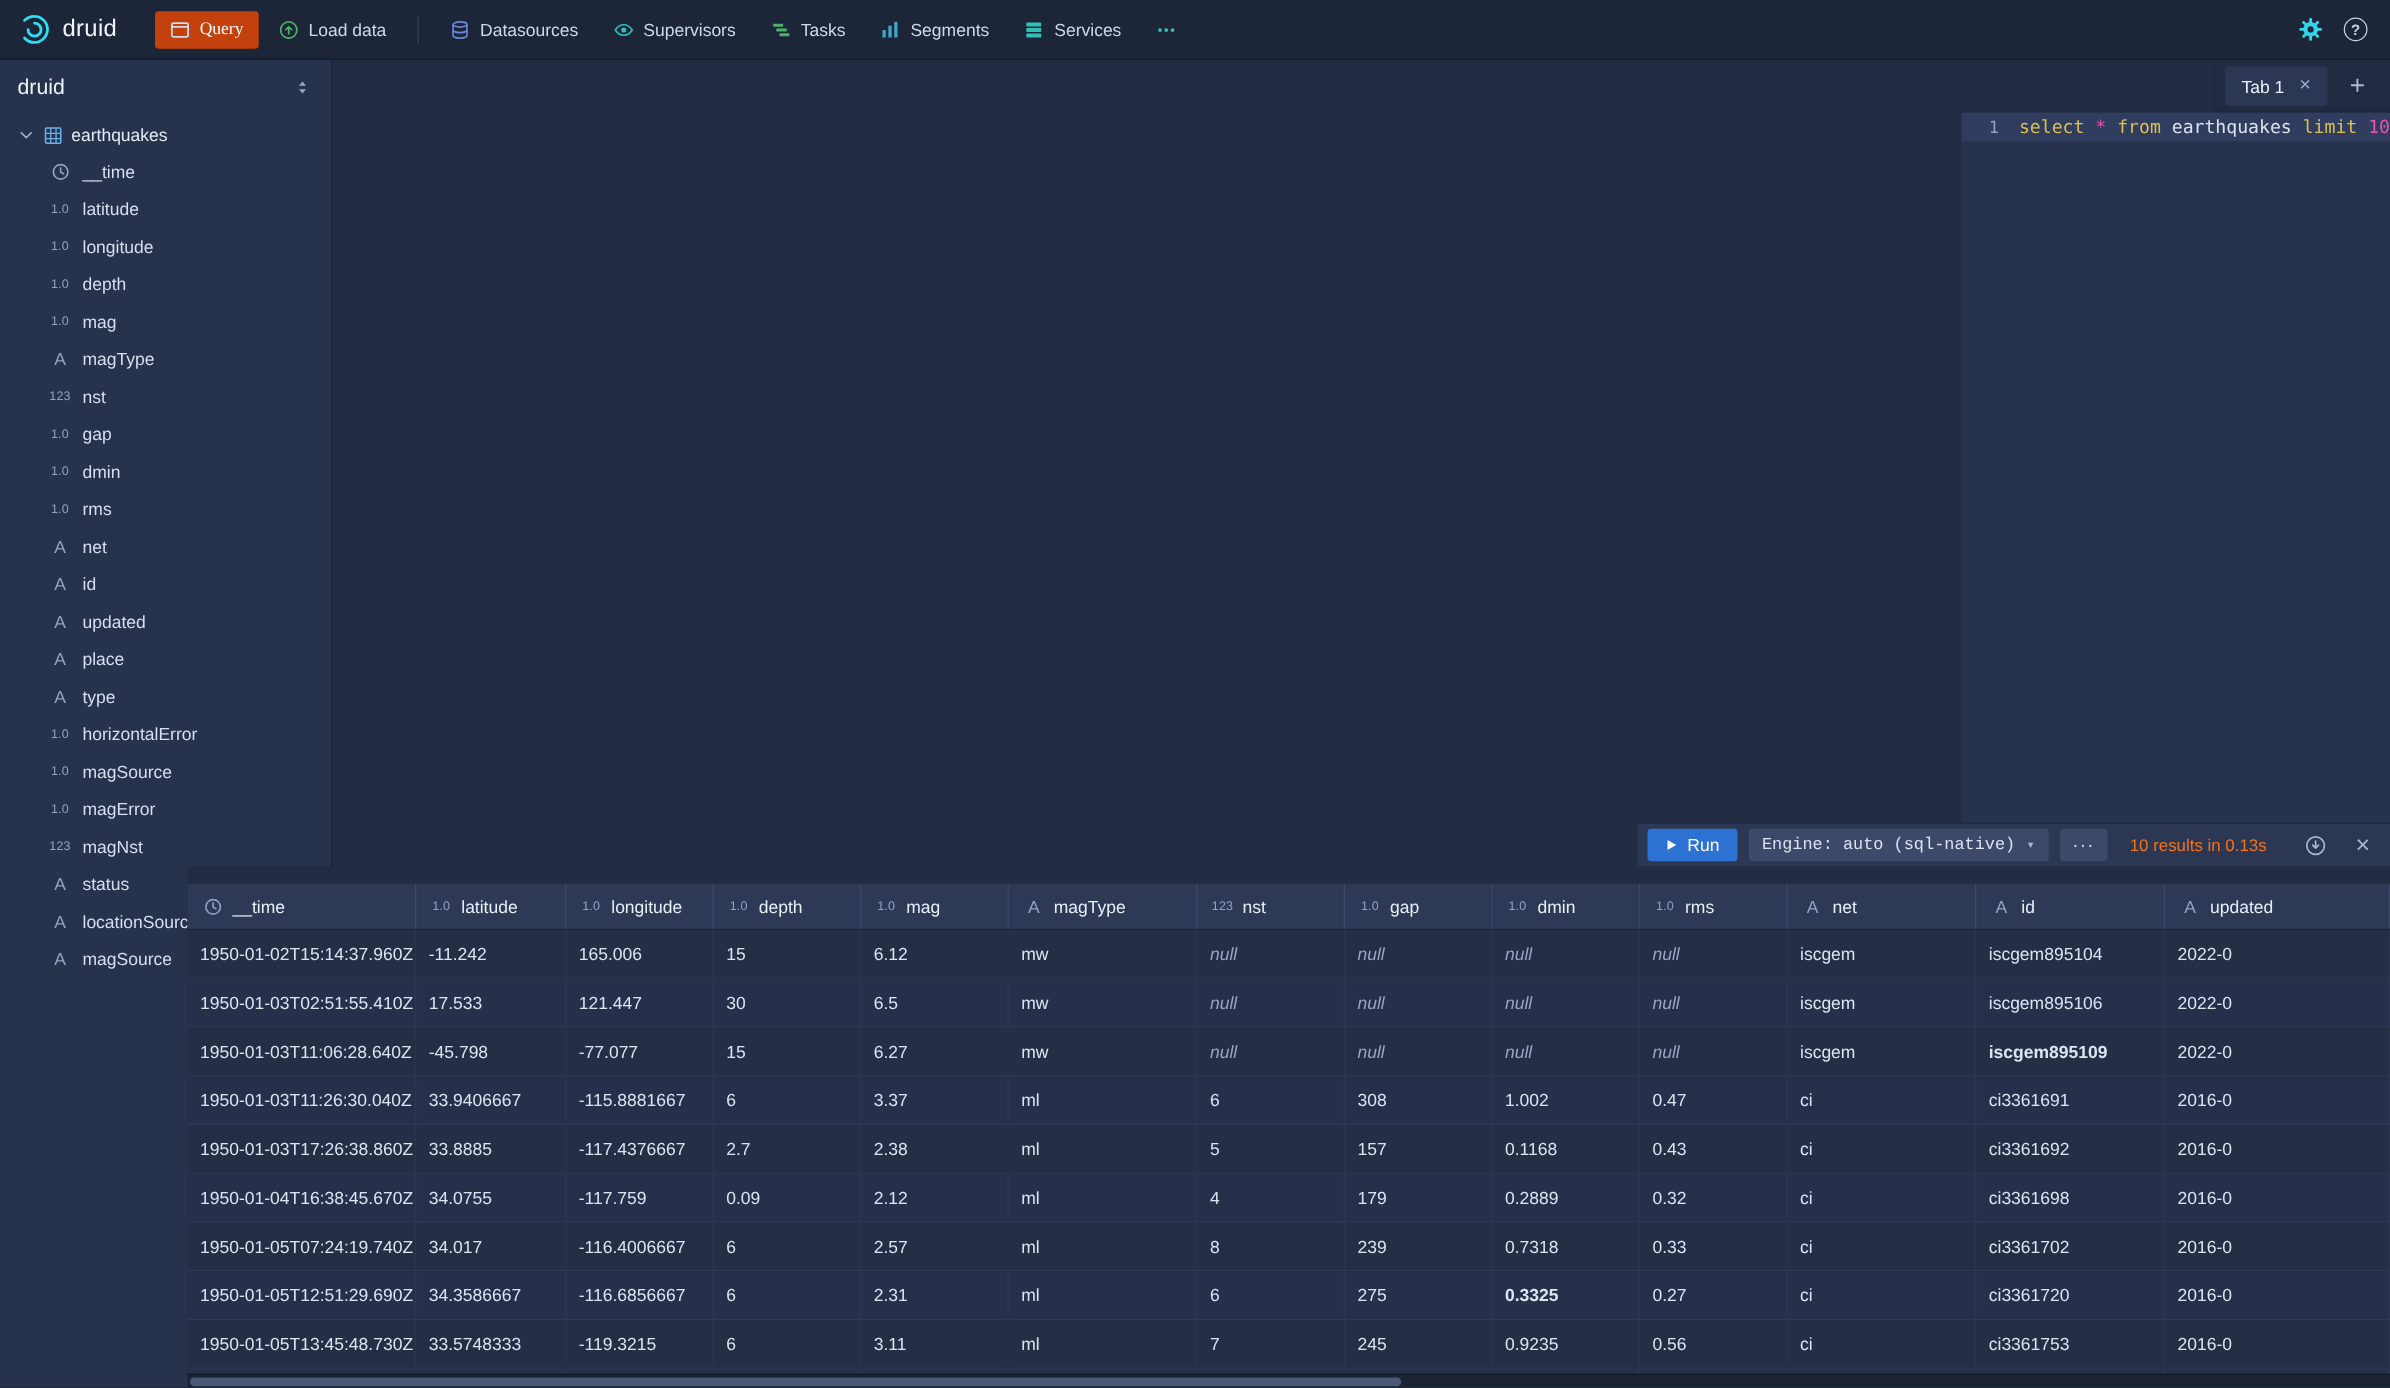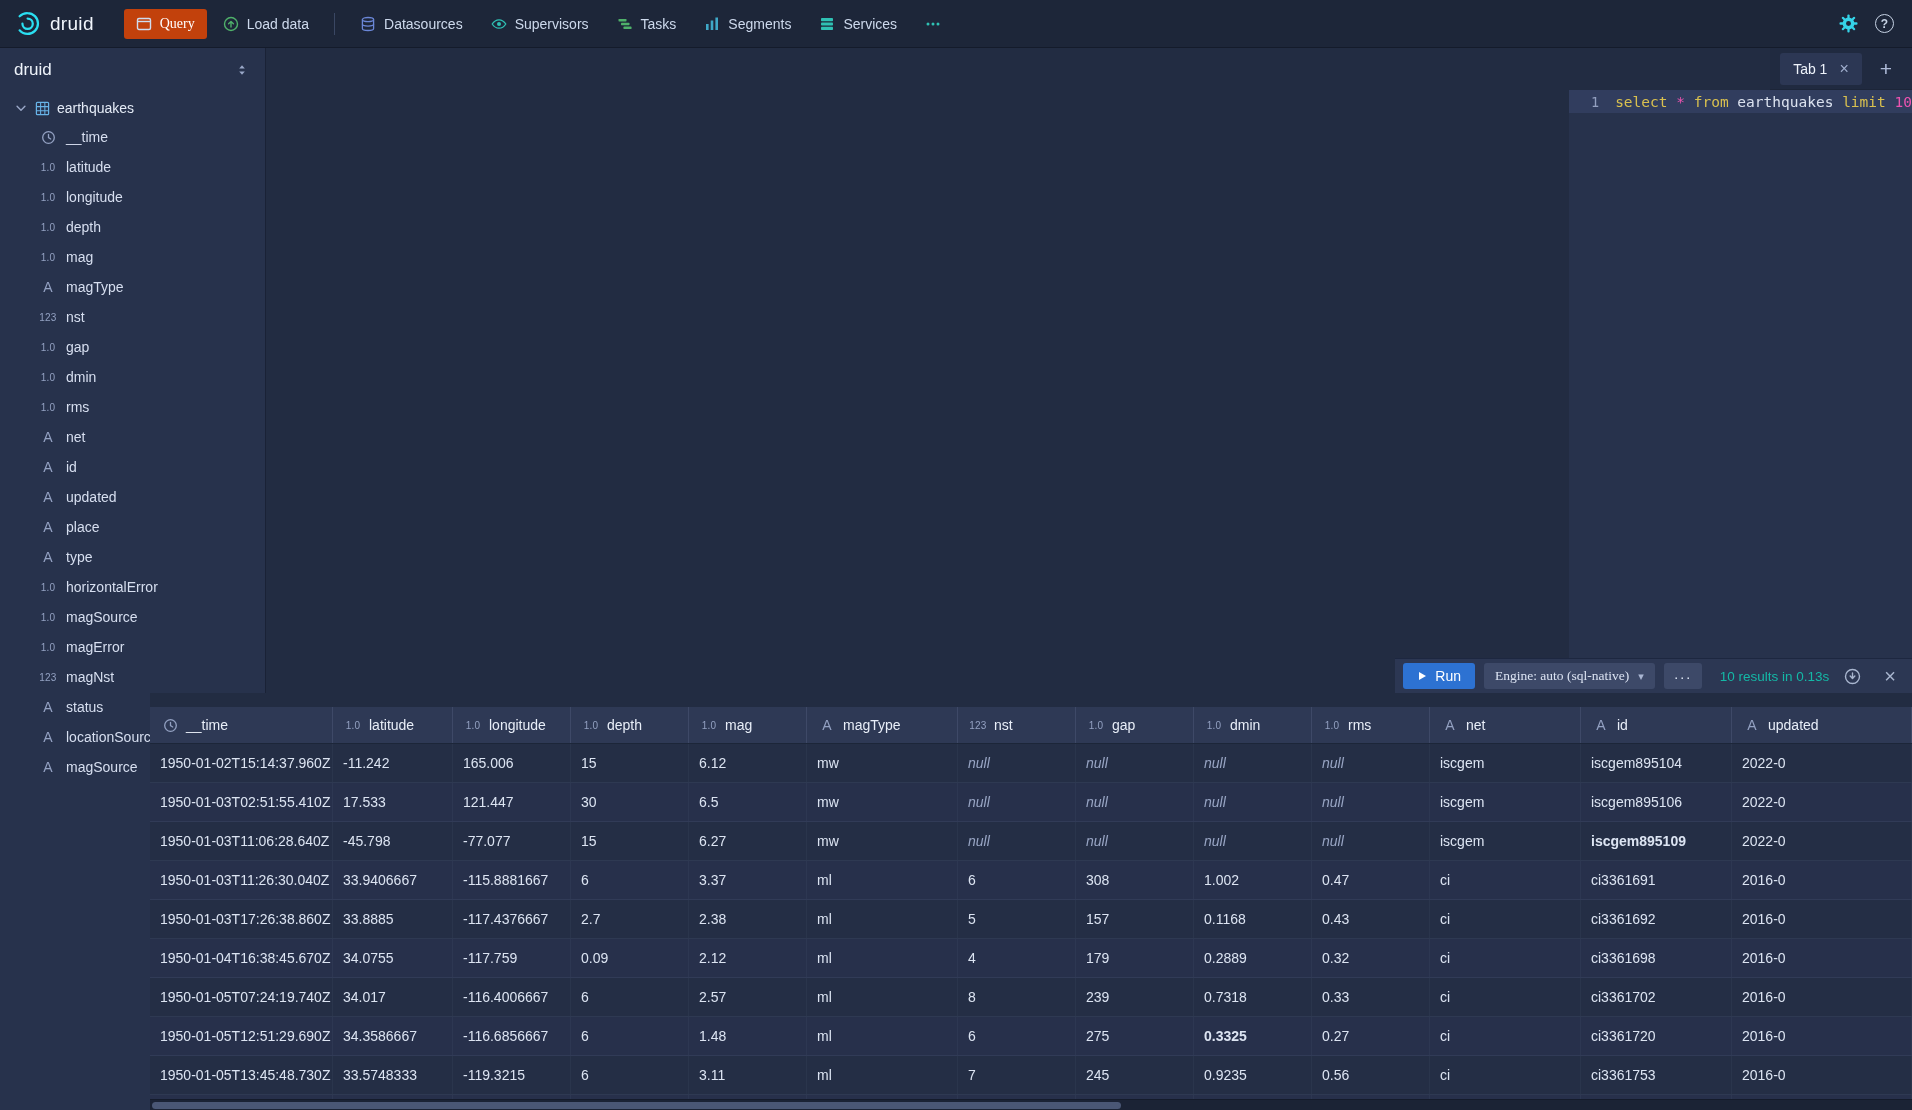--- a/index.html
+++ b/index.html
@@ -69,25 +69,25 @@
   .editor{height:568px;flex:none;background:#27324c;font-family:"DejaVu Sans Mono","Liberation Mono",monospace;font-size:14.5px;overflow:hidden;cursor:text;}
   .editor-line{display:flex;height:23px;align-items:center;}
   .editor-line.current{background:#313d5e;}
   .ln{width:46px;text-align:right;padding-right:16px;color:#93a0c0;font-size:13.5px;flex:none;}
   .tok-keyword{color:var(--keyword);}
   .tok-accent{color:var(--literal);}
   .tok-plain{color:#dbe2ef;}
 
   .runbar{height:35px;flex:none;background:#2c3753;display:flex;align-items:center;padding:0 8px;gap:9px;border-top:1px solid #1d2740;}
   .run-btn{display:flex;align-items:center;gap:8px;background:var(--accent);color:#fff;border:none;border-radius:3px;height:26px;padding:0 14px;font-size:14px;font-family:inherit;cursor:pointer;}
-  .engine-btn{display:flex;align-items:center;gap:9px;background:#3d4968;color:#dbe3f2;border:none;border-radius:3px;height:26px;padding:0 11px;font-size:13.5px;font-family:Liberation Serif, serif;cursor:pointer;}
+  .engine-btn{display:flex;align-items:center;gap:9px;background:#3d4968;color:#dbe3f2;border:none;border-radius:3px;height:26px;padding:0 11px;font-size:13.5px;font-family:Liberation Mono, monospace;cursor:pointer;}
   .caret{font-size:11px;color:#aab6d2;}
   .more-btn{background:#3d4968;color:#dbe3f2;border:none;border-radius:3px;height:26px;padding:0 10px;font-size:15px;letter-spacing:1px;font-family:inherit;cursor:pointer;}
   .spacer{flex:1;}
-  .status{color:#14b8a6;font-size:13.5px;margin-right:0;}
+  .status{color:#f97316;font-size:13.5px;margin-right:16px;}
   .dl-btn{color:#a9b6cf;padding:0 6px;cursor:pointer;display:inline-flex;}
   .close-results{color:#a9b6cf;font-size:20px;line-height:1;padding:0 8px;cursor:pointer;}
 
   
   .results{flex:1;min-height:0;background:#222c42;overflow:hidden;position:relative;padding-top:14px;}
   .rtable{width:1762px;}
   .rheader{display:flex;height:37px;background:#2e3955;border-bottom:1px solid #1c2639;}
   .hcell{display:flex;align-items:center;gap:6px;padding:0 10px;border-right:1px solid rgba(160,175,210,0.14);font-size:14px;color:#e8eef8;overflow:hidden;white-space:nowrap;flex:none;cursor:pointer;}
   .rrow{display:flex;height:39px;border-bottom:1px solid rgba(124,140,180,0.12);}
   .rrow.odd{background:#242e45;}
@@ -540,21 +540,21 @@
             <div class="rcell" data-name="table-cell" style="width: 118px;">0.33</div>
             <div class="rcell" data-name="table-cell" style="width: 151px;">ci</div>
             <div class="rcell" data-name="table-cell" style="width: 151px;">ci3361702</div>
             <div class="rcell" data-name="table-cell" style="width: 180px;">2016-0</div>
           </div>
           <div class="rrow even" data-name="table-row">
             <div class="rcell" data-name="table-cell" style="width: 183px;">1950-01-05T12:51:29.690Z</div>
             <div class="rcell" data-name="table-cell" style="width: 120px;">34.3586667</div>
             <div class="rcell" data-name="table-cell" style="width: 118px;">-116.6856667</div>
             <div class="rcell" data-name="table-cell" style="width: 118px;">6</div>
-            <div class="rcell" data-name="table-cell" style="width: 118px;">1.48</div>
+            <div class="rcell" data-name="table-cell" style="width: 118px;">2.31</div>
             <div class="rcell" data-name="table-cell" style="width: 151px;">ml</div>
             <div class="rcell" data-name="table-cell" style="width: 118px;">6</div>
             <div class="rcell" data-name="table-cell" style="width: 118px;">275</div>
             <div class="rcell" data-name="table-cell" style="width: 118px; font-weight: bold;">0.3325</div>
             <div class="rcell" data-name="table-cell" style="width: 118px;">0.27</div>
             <div class="rcell" data-name="table-cell" style="width: 151px;">ci</div>
             <div class="rcell" data-name="table-cell" style="width: 151px;">ci3361720</div>
             <div class="rcell" data-name="table-cell" style="width: 180px;">2016-0</div>
           </div>
           <div class="rrow odd" data-name="table-row">

